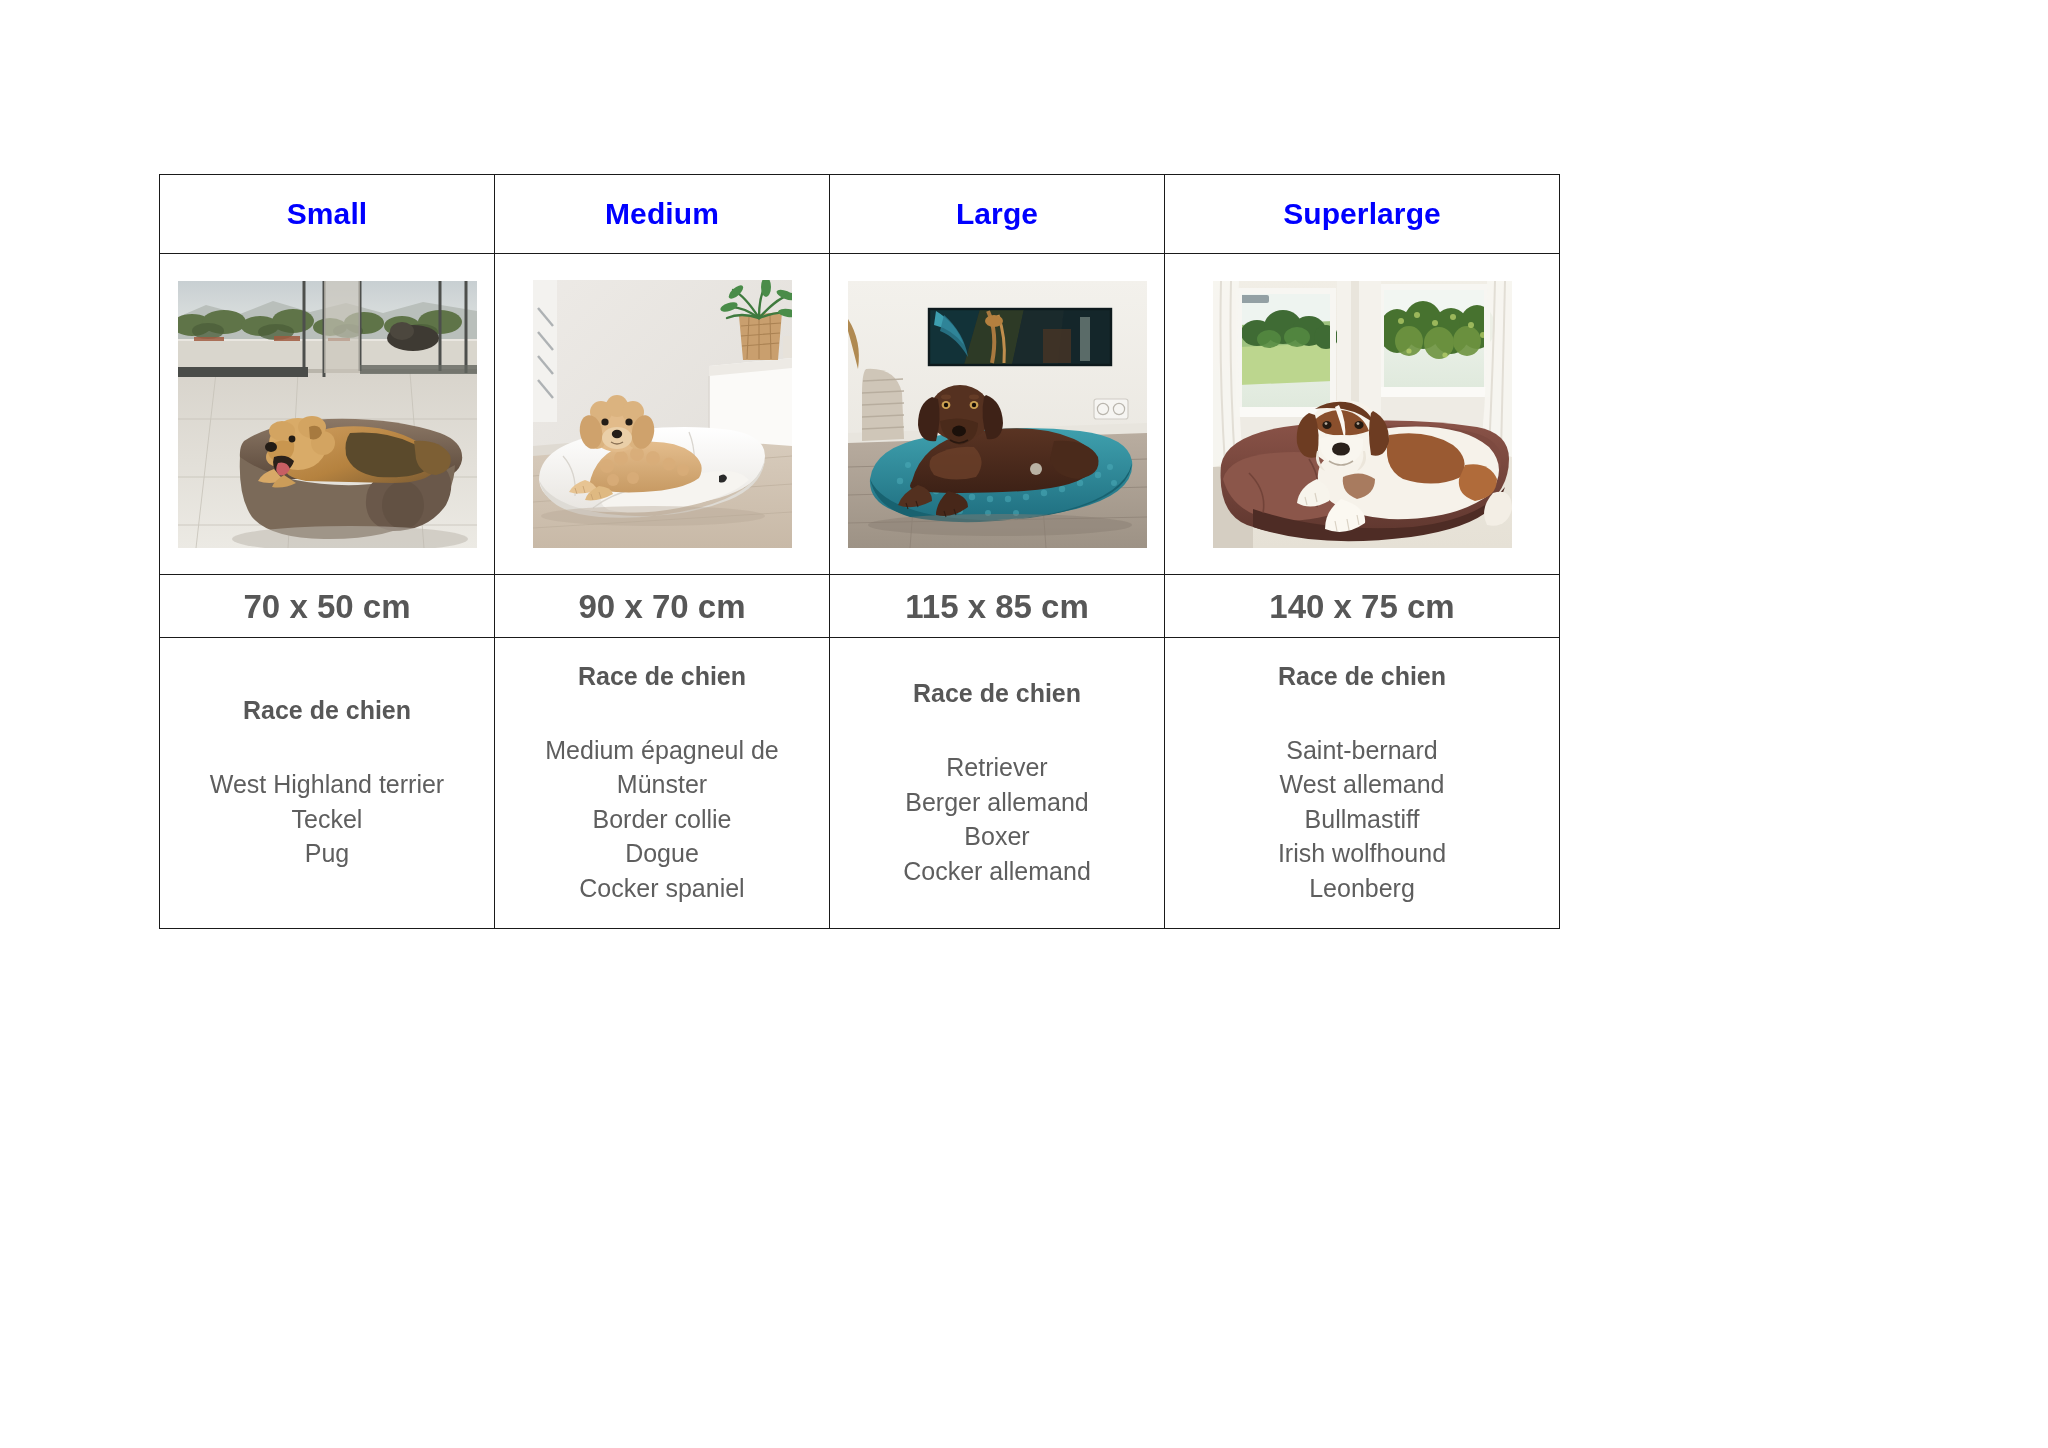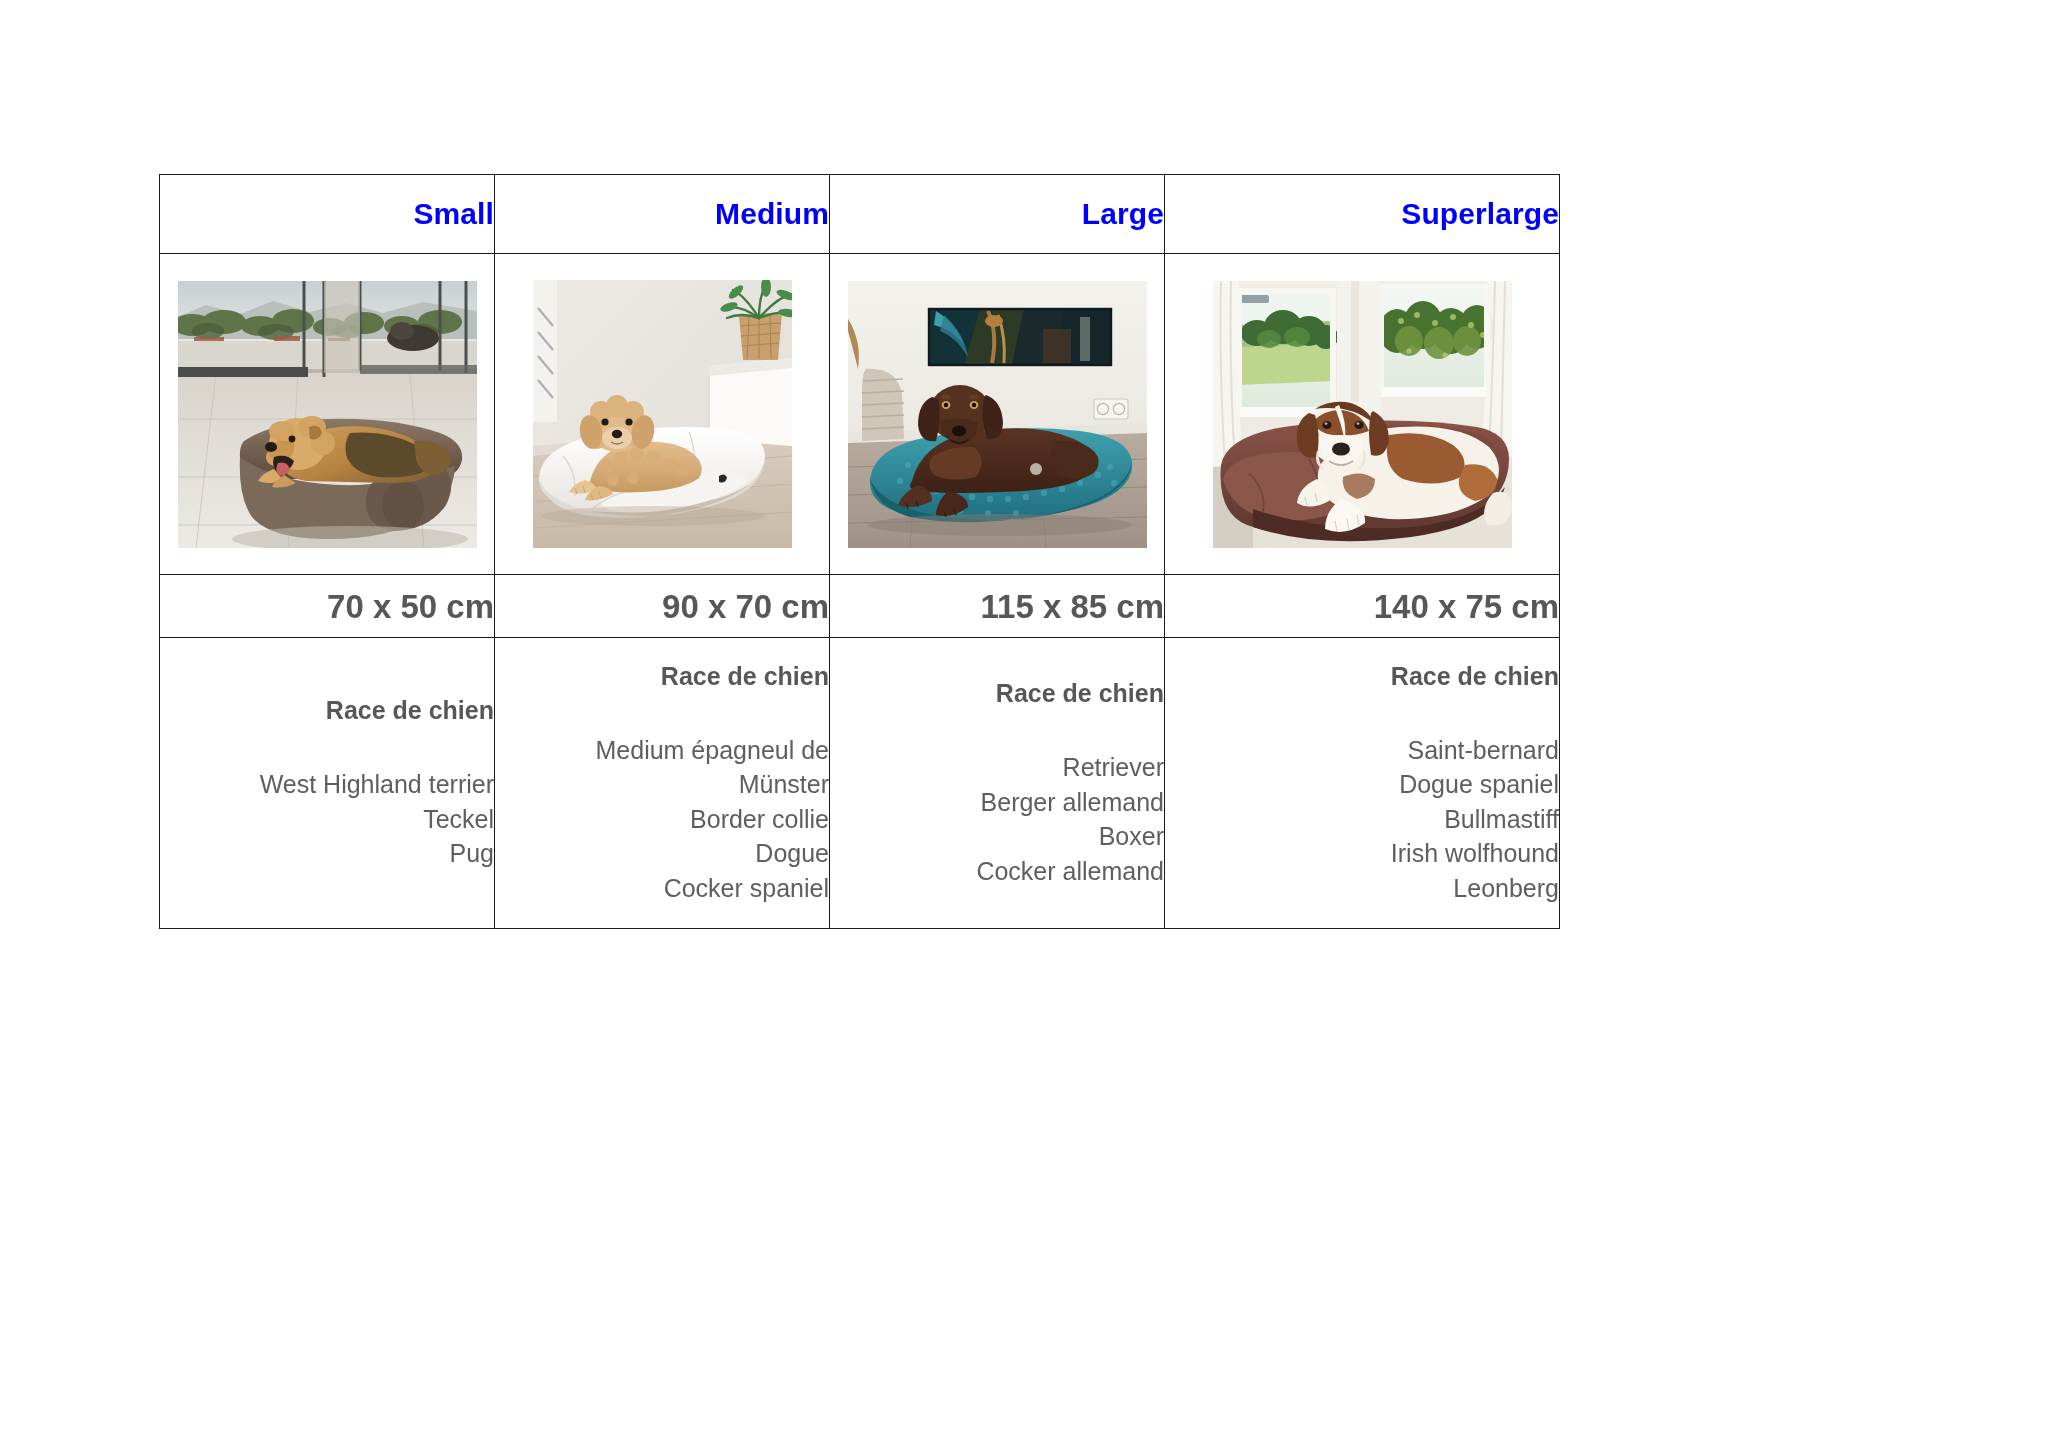--- a/index.html
+++ b/index.html
@@ -29,21 +29,21 @@
     left: 159px;
     top: 174px;
     width: 1400px;
     border-collapse: collapse;
     table-layout: fixed;
   }
   #size-table td {
     border: 1.6px solid #1a1a1a;
     padding: 0;
     vertical-align: middle;
-    text-align: right;
+    text-align: center;
     background: #ffffff;
     margin-top: 44px;
   }
 
   
   .row-header td {
     height: 78px;
     vertical-align: bottom;
     padding-bottom: 6px;
   }
@@ -757,21 +757,21 @@
             <li>Berger allemand</li>
             <li>Boxer</li>
             <li>Cocker allemand</li>
           </ul>
         </td>
 
         <td>
           <span class="breed-title">Race de chien</span>
           <ul class="breed-list">
             <li>Saint-bernard</li>
-            <li>Dogue spaniel</li>
+            <li>West allemand</li>
             <li>Bullmastiff</li>
             <li>Irish wolfhound</li>
             <li>Leonberg</li>
           </ul>
         </td>
       </tr>
 
     </tbody>
   </table>
 

